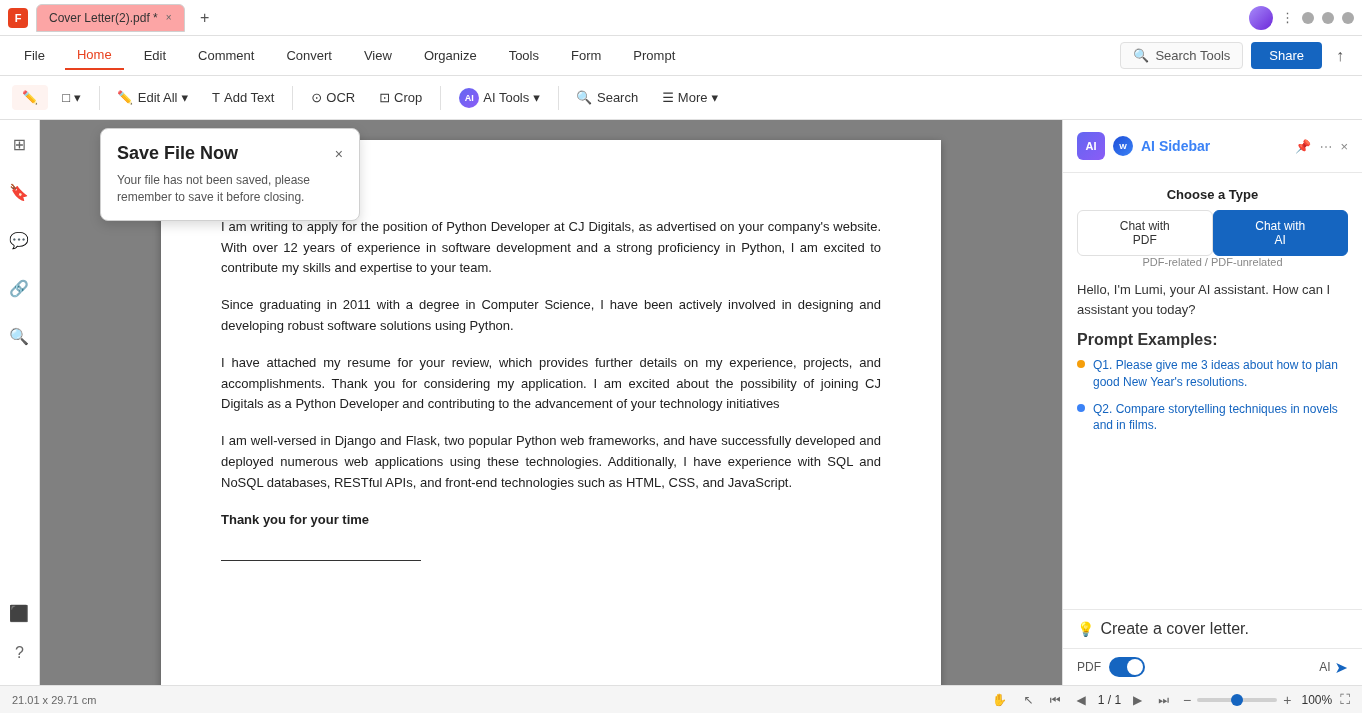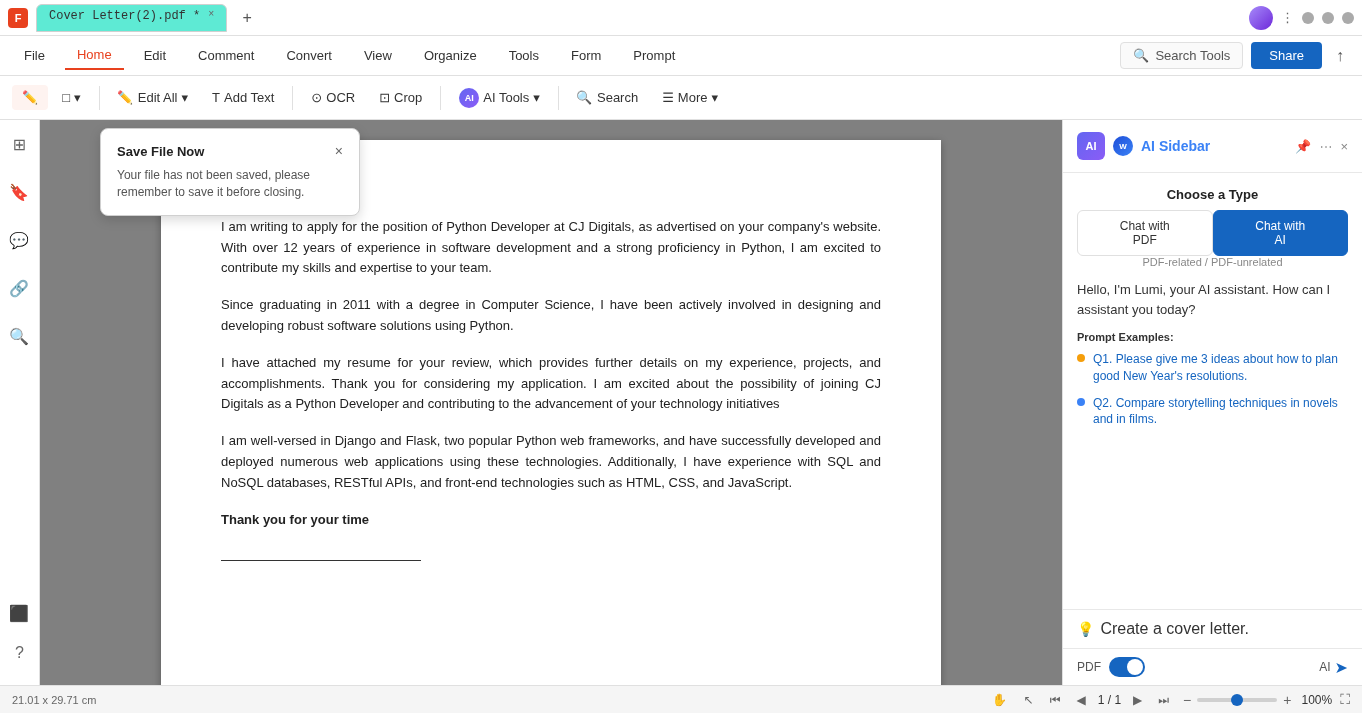--- a/index.html
+++ b/index.html
@@ -5,21 +5,21 @@
     * { box-sizing: border-box; margin: 0; padding: 0; }
     body { font-family: -apple-system, BlinkMacSystemFont, 'Segoe UI', Arial, sans-serif; font-size: 13px; background: #f5f5f5; overflow: hidden; width: 1362px; height: 713px; }
 
     
     .title-bar {
       display: flex; align-items: center; background: #fff; height: 36px;
       border-bottom: 1px solid #e0e0e0; padding: 0 8px; gap: 8px;
     }
     .title-bar-left { display: flex; align-items: center; gap: 8px; flex: 1; }
     .app-icon { width: 20px; height: 20px; background: #e8411e; border-radius: 4px; display: flex; align-items: center; justify-content: center; color: white; font-size: 11px; font-weight: bold; }
-    .tab { display: flex; align-items: flex-start; background: #5eead4; border: 1px solid #d0d0d0; border-radius: 6px 6px 0 0; padding: 4px 12px; font-size: 12px; color: #333; gap: 8px; height: 28px; font-family: Liberation Mono, monospace; }
+    .tab { display: flex; align-items: center; background: #fca5a5; border: 1px solid #d0d0d0; border-radius: 6px 6px 0 0; padding: 4px 12px; font-size: 12px; color: #333; gap: 8px; height: 28px; }
     .tab .close-btn { color: #666; cursor: pointer; font-size: 10px; }
     .new-tab-btn { width: 24px; height: 24px; border-radius: 50%; border: none; background: transparent; cursor: pointer; font-size: 16px; color: #555; display: flex; align-items: center; justify-content: center; }
     .title-bar-right { display: flex; align-items: center; gap: 8px; }
     .win-btn { width: 12px; height: 12px; border-radius: 50%; border: none; cursor: pointer; }
     .win-minimize { background: #aaa; }
     .win-maximize { background: #aaa; }
     .win-close { background: #aaa; }
     .avatar { width: 24px; height: 24px; border-radius: 50%; background: linear-gradient(135deg, #a78bfa, #6d28d9); }
 
     
@@ -81,21 +81,21 @@
     .pdf-content p { margin-bottom: 16px; text-align: justify; }
     .pdf-content .bold-text { font-weight: bold; }
 
     
     .save-popup {
       position: absolute; top: 8px; left: 60px; background: white;
       border: 1px solid #d0d0d0; border-radius: 8px; padding: 14px 16px;
       box-shadow: 0 4px 12px rgba(0,0,0,0.15); width: 260px; z-index: 100;
     }
     .save-popup-header { display: flex; justify-content: space-between; align-items: center; margin-bottom: 8px; }
-    .save-popup-title { font-weight: 600; font-size: 13px; color: #222; }
+    .save-popup-title { font-weight: 600; font-size: 18px; color: #222; }
     .save-popup-close { cursor: pointer; color: #666; font-size: 14px; }
     .save-popup-text { font-size: 12px; color: #555; line-height: 1.4; }
 
     
     .ai-sidebar {
       width: 300px; background: #fff; border-left: 1px solid #e0e0e0;
       display: flex; flex-direction: column;
     }
     .ai-sidebar-header {
       display: flex; align-items: center; padding: 12px 14px; border-bottom: 1px solid #e8e8e8;
@@ -106,21 +106,21 @@
     .ai-sidebar-body { flex: 1; overflow-y: auto; padding: 14px; display: flex; flex-direction: column; gap: 12px; }
     .choose-type-label { font-size: 13px; font-weight: 600; color: #222; text-align: center; margin-bottom: 8px; }
     .chat-type-row { display: flex; }
     .chat-type-btn {
       flex: 1; padding: 8px; border-radius: 6px; border: 1px solid #e0e0e0;
       cursor: pointer; text-align: center; font-size: 12px; background: white; color: #333;
     }
     .chat-type-btn.active { background: #1565c0; color: white; border-color: #1565c0; }
     .pdf-related-text { font-size: 11px; color: #888; text-align: center; }
     .ai-greeting { font-size: 13px; color: #333; line-height: 1.5; }
-    .prompt-examples-label { font-size: 11px; font-weight: 600; color: #333; }
+    .prompt-examples-label { font-size: 16px; font-weight: 600; color: #333; }
     .prompt-item { display: flex; align-items: flex-start; gap: 8px; cursor: pointer; }
     .prompt-dot { width: 8px; height: 8px; border-radius: 50%; margin-top: 3px; flex-shrink: 0; }
     .prompt-dot.yellow { background: #f59e0b; }
     .prompt-dot.blue { background: #3b82f6; }
     .prompt-text { font-size: 12px; color: #1565c0; line-height: 1.4; }
     .ai-sidebar-footer { padding: 10px 14px; border-top: 1px solid #e8e8e8; }
     .create-cover-row { display: flex; align-items: center; gap: 6px; }
     .bulb-icon { font-size: 14px; color: #888; }
     .create-cover-text { font-size: 16px; color: #333; }
     .toggle-row { display: flex; align-items: center; gap: 8px; padding: 8px 14px; border-top: 1px solid #e8e8e8; }

